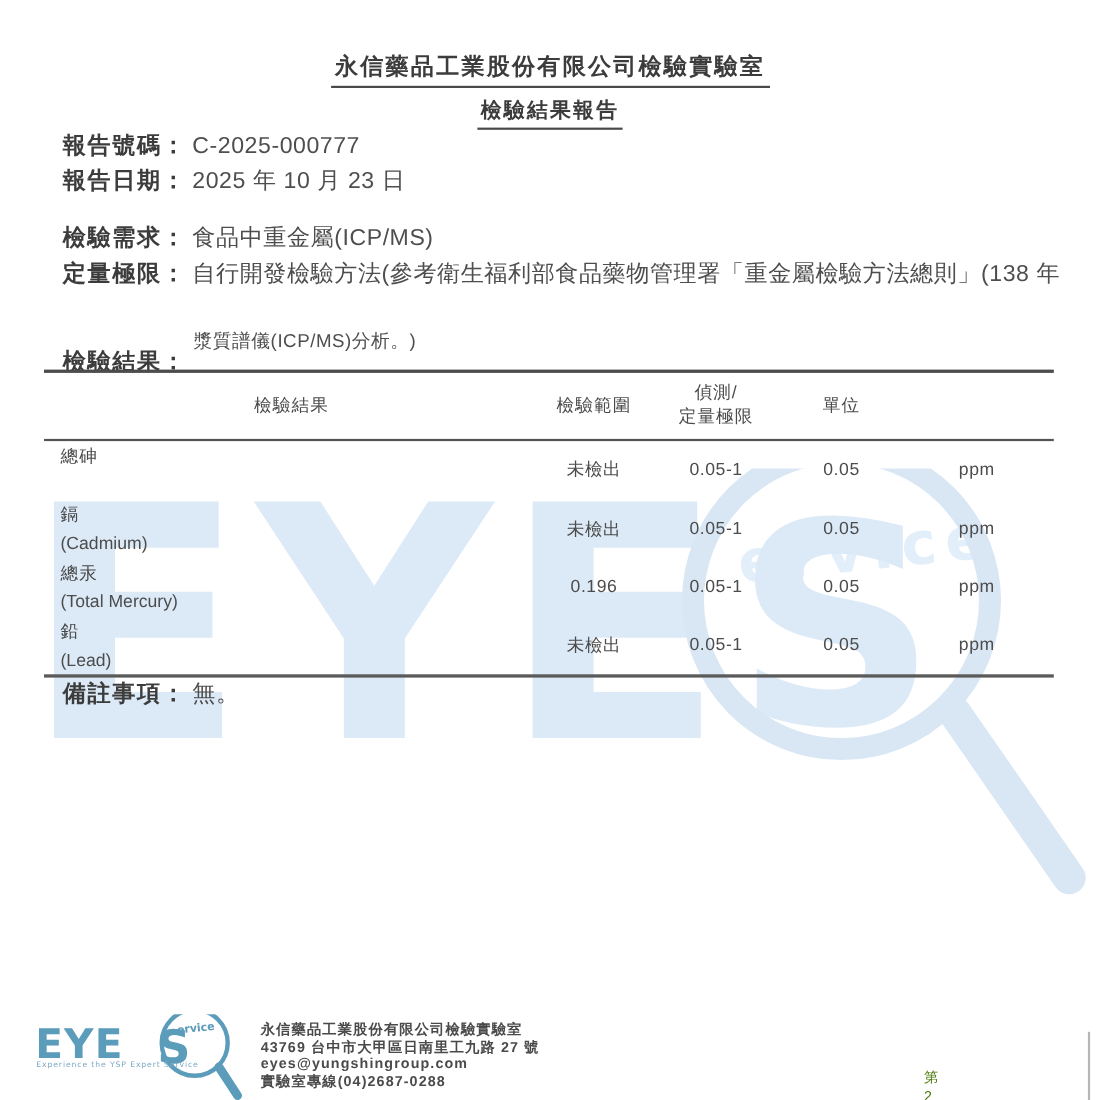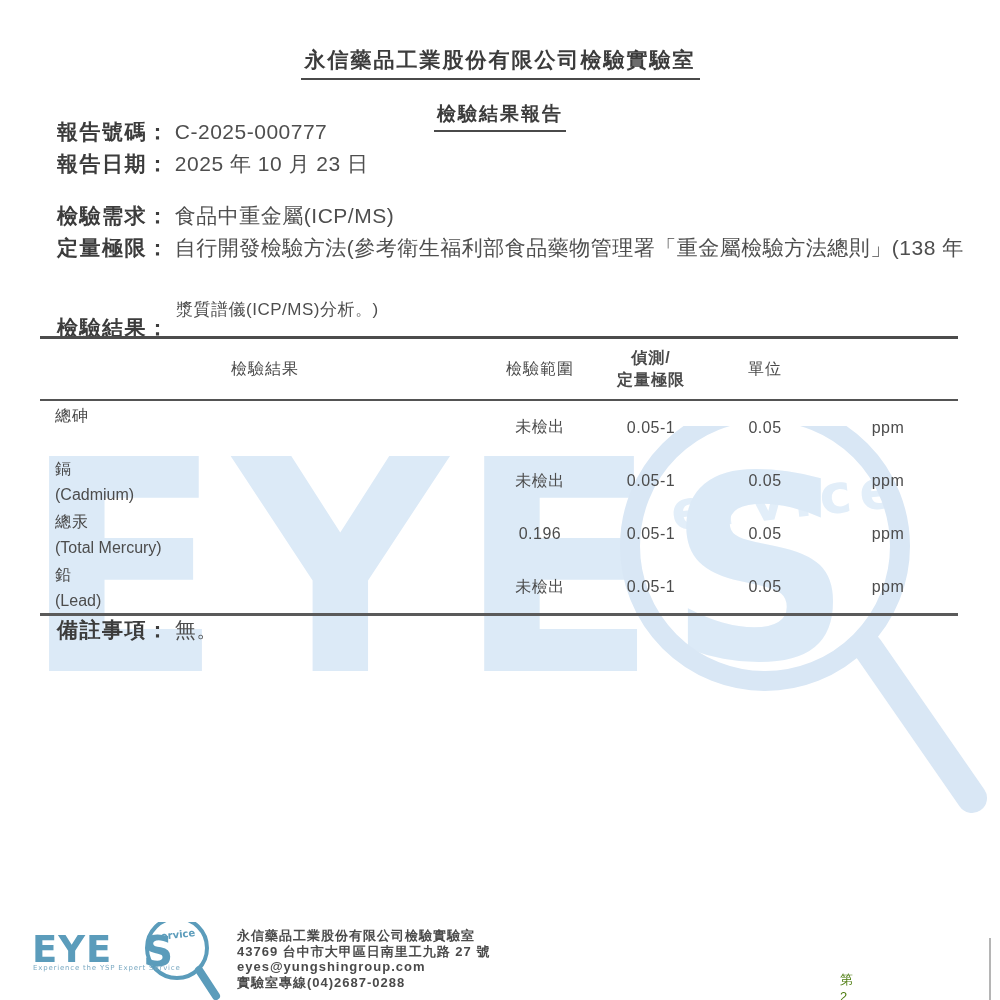--- a/index.html
+++ b/index.html
@@ -12,41 +12,41 @@
   #content{z-index:1;}
 
   
   .doc-header{position:absolute;left:0;top:30px;width:1000px;text-align:center;}
   .doc-title{
     display:inline-block;font-size:21px;font-weight:bold;letter-spacing:2px;color:#3c3c3c;
     border-bottom:2px solid #4a4a4a;padding:0 4px 4px 4px;
   }
   .doc-subtitle{
     display:inline-block;font-size:19px;font-weight:bold;letter-spacing:2px;color:#3c3c3c;
-    border-bottom:2px solid #4a4a4a;padding:0 3px 3px 3px;margin-top:21px;
+    border-bottom:2px solid #4a4a4a;padding:0 3px 3px 3px;margin-top:7px;
   }
 
   
   .field{position:absolute;left:57px;font-size:21px;white-space:nowrap;}
   .field .lbl{font-weight:bold;letter-spacing:1.5px;color:#3c3c3c;display:inline-block;width:112px;}
   .field .val{color:#4e4e4e;letter-spacing:0.5px;}
   .mline{position:absolute;left:176px;font-size:17px;color:#4e4e4e;letter-spacing:0.5px;white-space:nowrap;}
 
   
   .tbl{
     position:absolute;left:40px;top:320px;width:918px;
     border-top:3px solid #4c4c4c;border-bottom:3px solid #5a5a5a;
     font-size:16px;color:#474747;
   }
   .tbl .hdr{
     display:grid;grid-template-columns:450px 100px 122px 106px 140px;
     height:60px;border-bottom:2px solid #545454;align-items:center;
   }
   .tbl .hdr .hc{text-align:center;letter-spacing:1px;color:#4a4a4a;}
-  .tbl .hdr .two{line-height:22px;font-weight:bold;}
+  .tbl .hdr .two{line-height:22px;}
   .row{display:grid;grid-template-columns:450px 100px 122px 106px 140px;height:53px;}
   .row .name{padding-left:15px;padding-top:2px;}
   .row .name .zh{display:block;line-height:26px;letter-spacing:1px;}
   .row .name .en{display:block;line-height:26px;color:#4c4c4c;}
   .row .cc{display:flex;align-items:center;justify-content:center;color:#4c4c4c;letter-spacing:0.5px;}
 
   
   .company-block{position:absolute;left:237px;top:912px;font-size:13px;color:#4a4a4a;line-height:15.5px;}
   .company-block .b{font-weight:bold;letter-spacing:1px;}
   .page-num{position:absolute;left:840px;top:955px;font-size:13px;color:#4d7c0f;letter-spacing:1px;}

